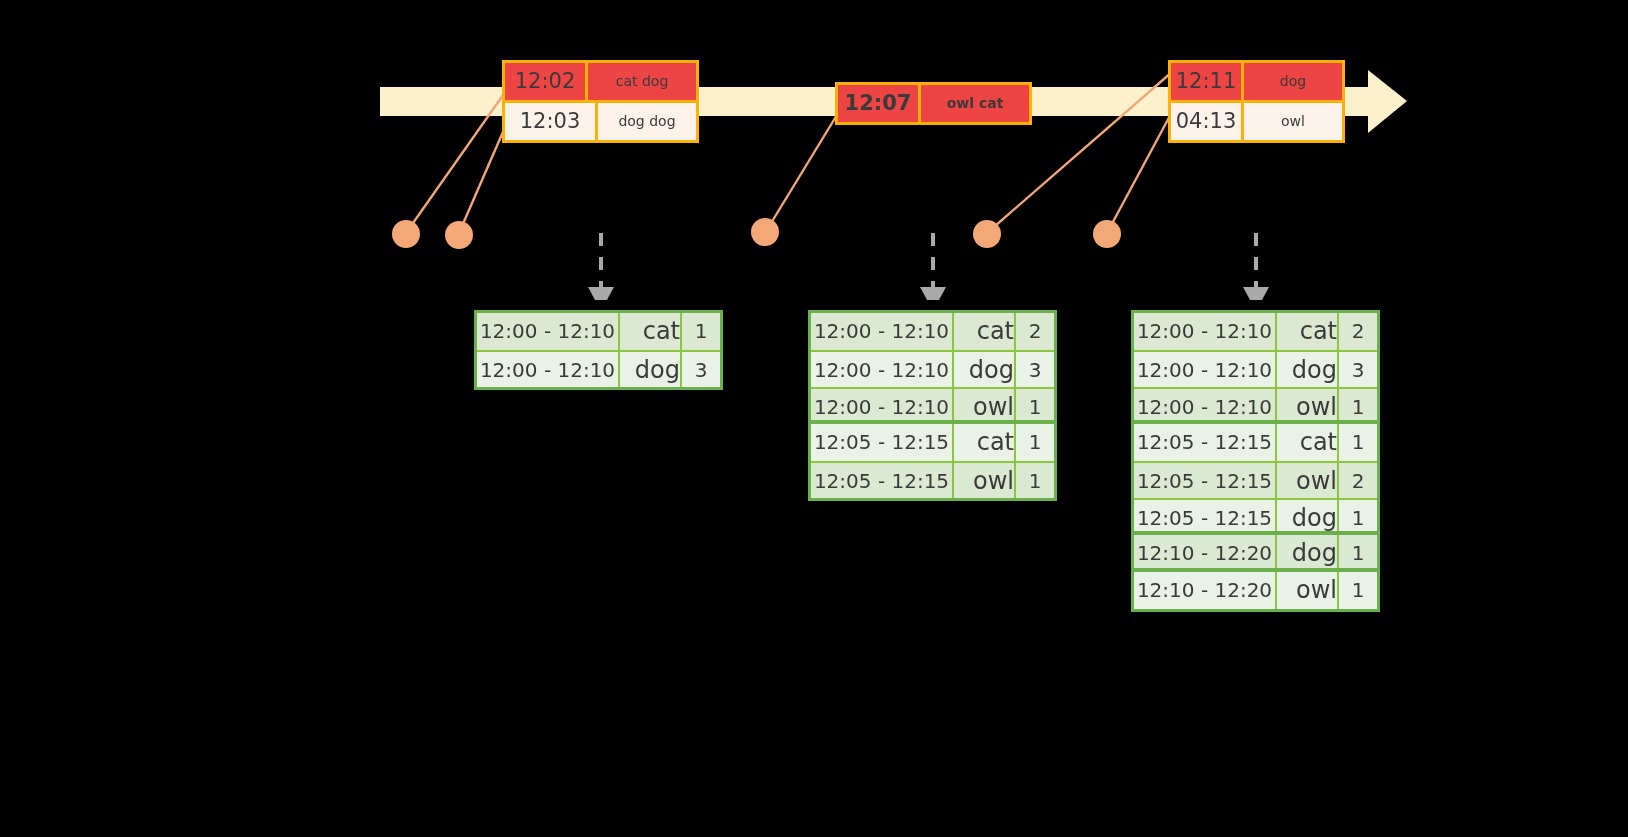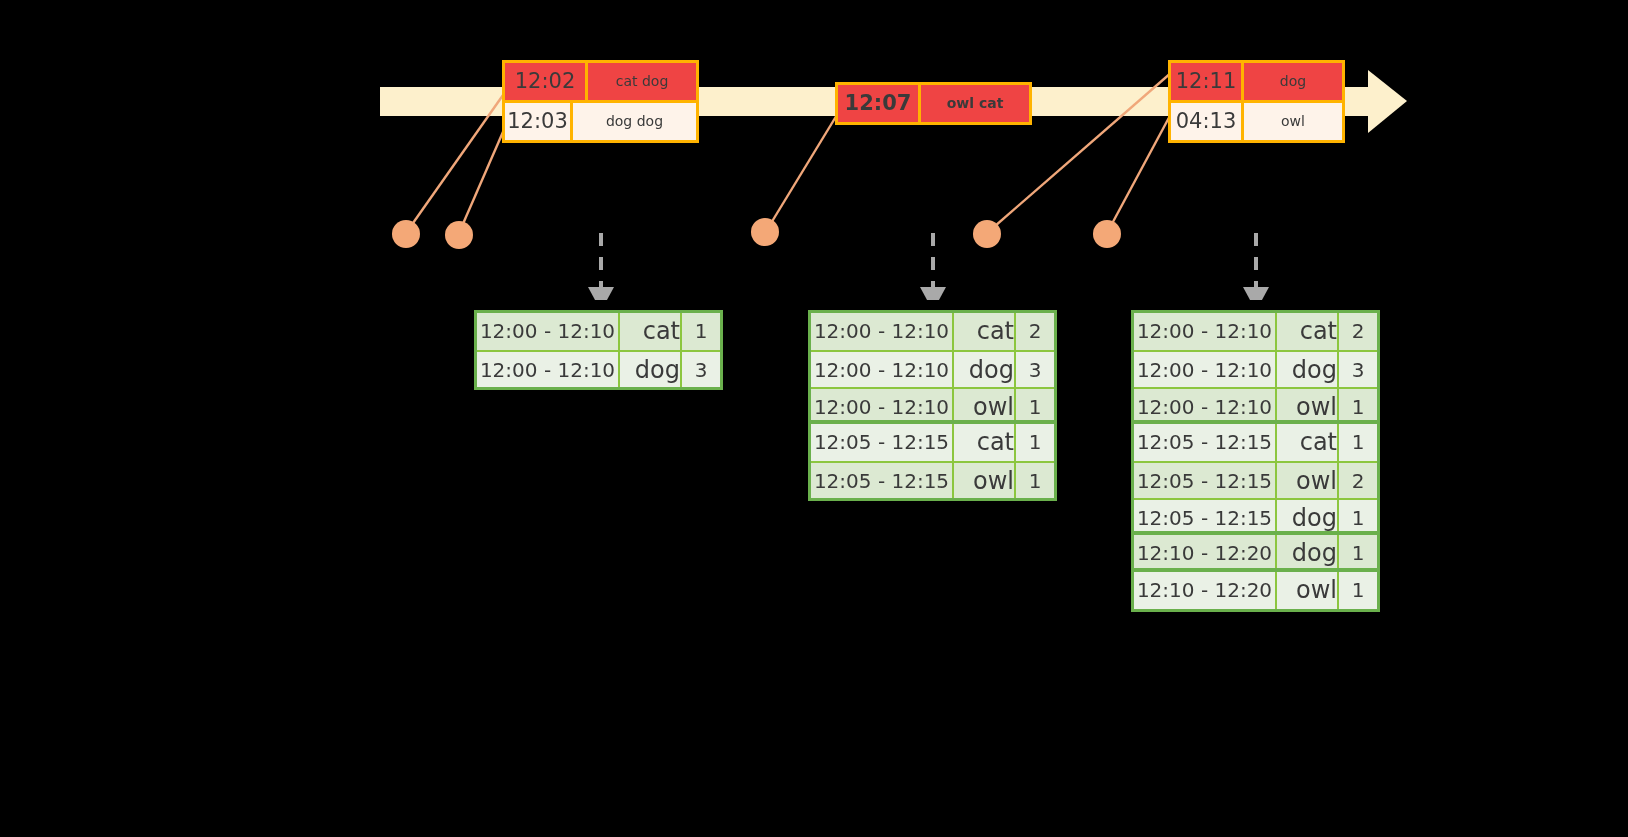--- a/index.html
+++ b/index.html
@@ -148,21 +148,21 @@
       <polygon points="1243,287 1269,287 1256,311"></polygon>
     </g>
   </svg>
 
   <div class="event-box" style="left:502px; top:60px; width:197px;">
     <div class="event-row shade-dark">
       <span class="event-time" style="width:83px;">12:02</span>
       <span class="event-words">cat dog</span>
     </div>
     <div class="event-row shade-light">
-      <span class="event-time" style="width:68px;">12:03</span>
+      <span class="event-time" style="width:93px;">12:03</span>
       <span class="event-words">dog dog</span>
     </div>
   </div>
 
   <div class="event-box" style="left:835px; top:82px; width:197px;font-weight:bold;">
     <div class="event-row shade-dark">
       <span class="event-time" style="width:83px;">12:07</span>
       <span class="event-words">owl cat</span>
     </div>
   </div>

